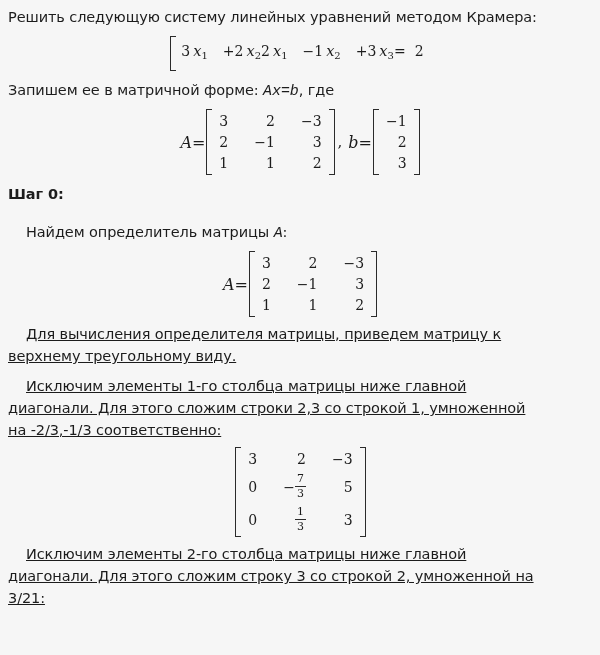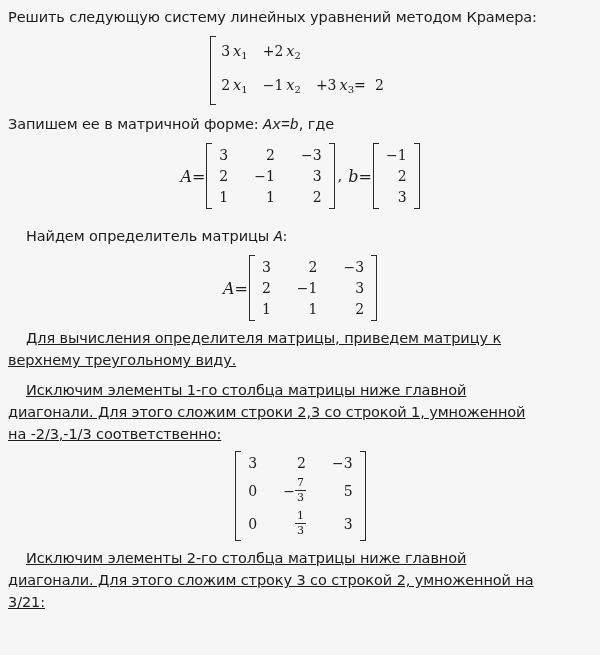--- a/index.html
+++ b/index.html
@@ -31,21 +31,21 @@
   .mb-a   { margin: 6px 0 6px 0; }
   .mb-tri { margin: 6px 0 6px 0; }
 
   
   .br { width: 6px; border: 1.6px solid #2a2a2a; flex: 0 0 6px; }
   .br-l { border-right: 0; }
   .br-r { border-left: 0; }
 
   
   .sys { display: inline-flex; align-items: stretch; }
-  .sysgrid { display: flex; flex-direction: column; row-gap: 11px; padding: 6px 6px 6px 5px; }
+  .sysgrid { display: flex; flex-direction: row; row-gap: 11px; padding: 6px 6px 6px 5px; }
   .sysrow { display: flex; column-gap: 15px; font-size: 14px; line-height: 19px; }
   .term { white-space: nowrap; }
   .mvar { margin-left: 3px; font-size: 14.5px; }
   .msub { font-family: "DejaVu Serif", serif; font-size: 10px; vertical-align: -3px; }
   .rhs { display: inline-block; min-width: 18px; text-align: right; }
 
   
   .mrow { display: inline-flex; align-items: center; }
   .mlabel { font-size: 16px; }
   .matrix { display: inline-flex; align-items: stretch; margin-left: 1px; }
@@ -121,20 +121,21 @@
         <span class="mgrid cols1">
           <span class="mn">−1</span>
           <span class="mn">2</span>
           <span class="mn">3</span>
         </span>
         <span class="br br-r"></span>
       </span>
     </span>
   </div>
 
+  <div class="para bold mt8">Шаг 0:</div>
 
   <div class="para indent mt12"><span>Найдем определитель матрицы </span><span class="mi inline-math">A</span><span>:</span></div>
 
   <div class="mathblock mb-a">
     <span class="mrow">
       <span class="mi mlabel">A</span>
         <span class="mn mlabel">=</span>
       <span class="matrix">
         <span class="br br-l"></span>
         <span class="mgrid cols3">

